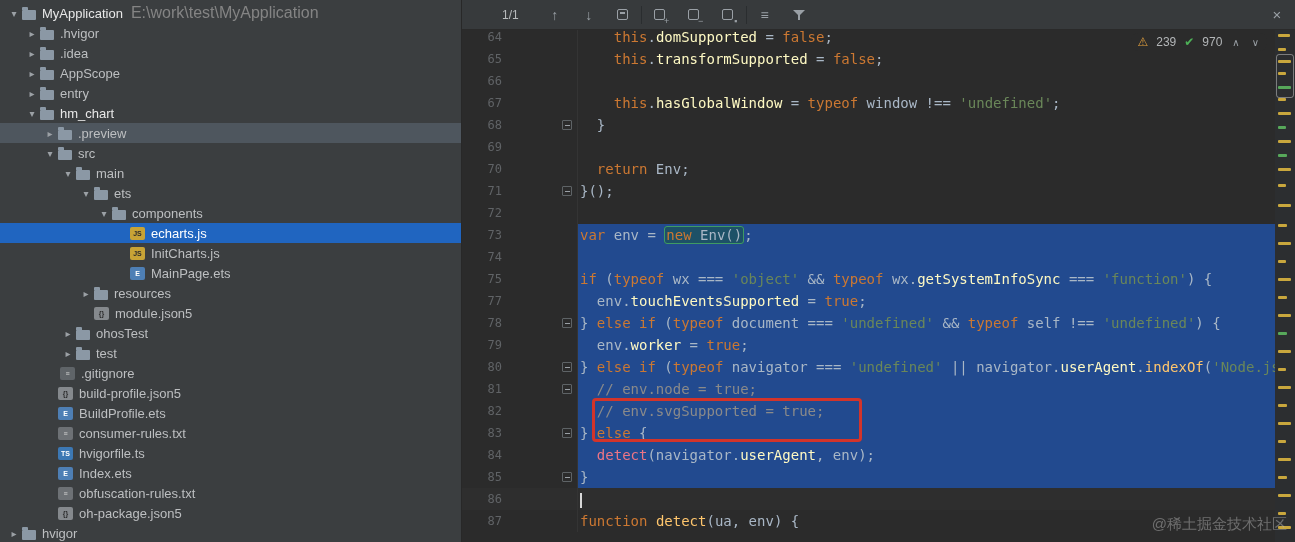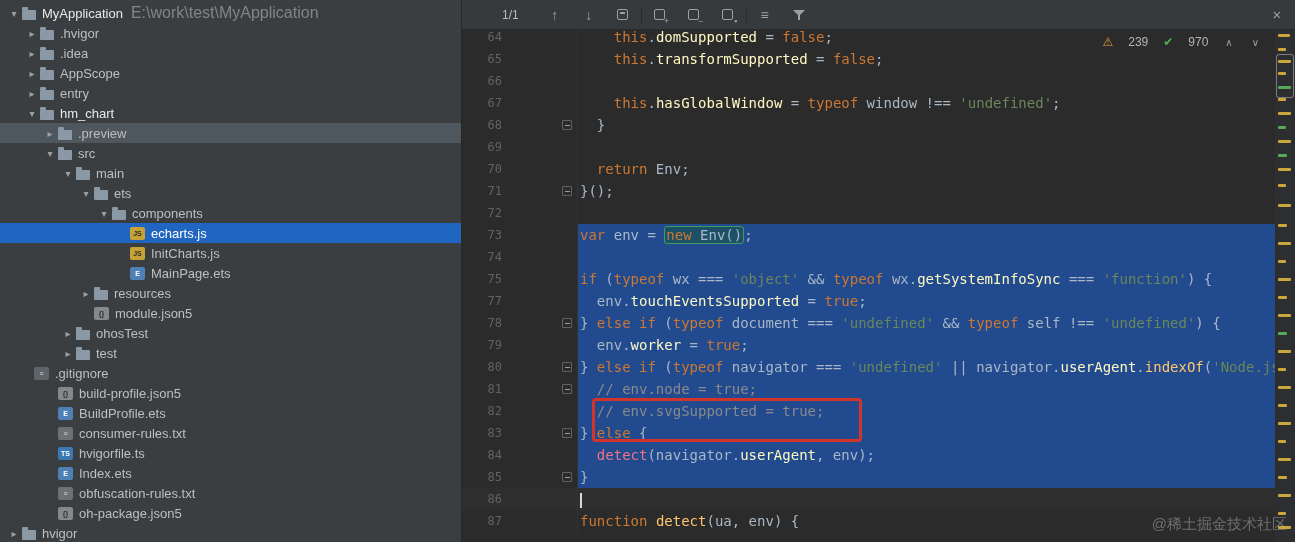--- a/index.html
+++ b/index.html
@@ -92,21 +92,21 @@
   .tk-str { color:#6a8759; }
   .tk-cm  { color:#8a8a8a; }
   .tk-fld { color:#fef9c3; }
   .tk-fn  { color:#ffc66d; }
   .tk-fnp { color:#ee7585; }
   .match { border:1px solid #3f9b63; background:rgba(25,90,55,.45); border-radius:3px; padding:0 1px; }
   .caret { display:inline-block; width:2px; height:15px; background:#d8d8d8; vertical-align:middle; }
 
   
   .inspections { position:absolute; top:33px; right:28px; z-index:25; display:flex;
-                 align-items:center; gap:15px; background:rgba(43,43,43,.92);
+                 align-items:center; gap:8px; background:rgba(43,43,43,.92);
                  padding:2px 6px; border-radius:8px; font-size:12px; color:#b3b6b8;}
   .warn-ico::before { content:"⚠"; color:#e8a33d; font-size:12px; }
   .ok-ico::before { content:"✔"; color:#4db157; font-size:12px; }
   .insp-chev { color:#9aa0a6; font-size:10px; padding:0 2px; }
 
   
   .error-stripe { position:absolute; right:0; top:0; bottom:0; width:20px;
                   background:#2c2e30; z-index:15; }
   .mark { position:absolute; left:3px; height:3px; border-radius:1px; }
   .stripe-thumb { position:absolute; left:1px; right:1px; top:54px; height:44px;
@@ -211,21 +211,21 @@
         <div class="tree-row" style="padding-left: 60px;">
           <span class="chev">▸</span>
           <span class="ticon folder"></span>
           <span class="tlabel">ohosTest</span>
         </div>
         <div class="tree-row" style="padding-left: 60px;">
           <span class="chev">▸</span>
           <span class="ticon folder"></span>
           <span class="tlabel">test</span>
         </div>
-        <div class="tree-row" style="padding-left: 18px;">
+        <div class="tree-row" style="padding-left: 44px;">
           <span class="chev"></span>
           <span class="ticon ignore">≡</span>
           <span class="tlabel">.gitignore</span>
         </div>
         <div class="tree-row" style="padding-left: 42px;">
           <span class="chev"></span>
           <span class="ticon json">{}</span>
           <span class="tlabel">build-profile.json5</span>
         </div>
         <div class="tree-row" style="padding-left: 42px;">

